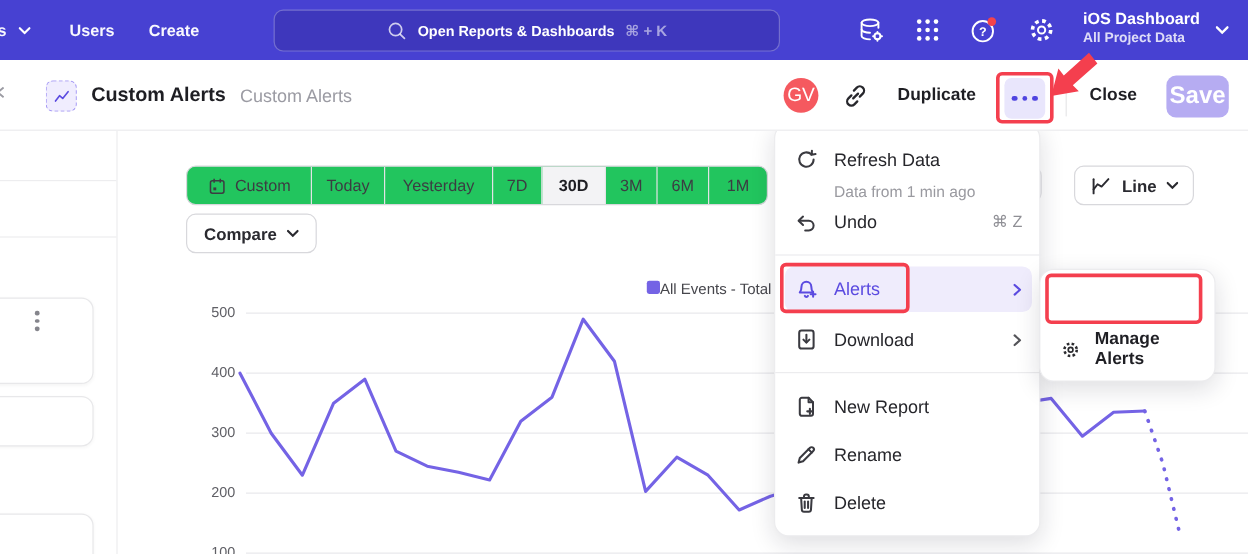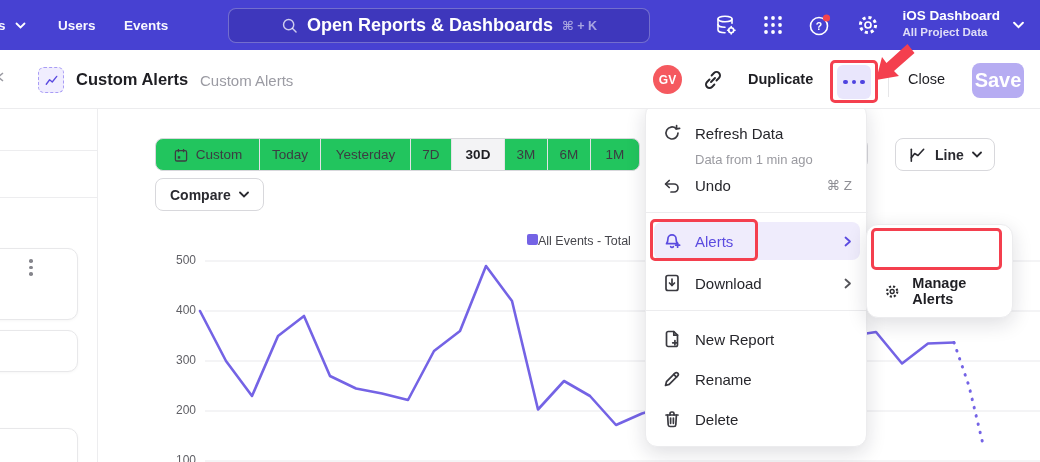--- a/index.html
+++ b/index.html
@@ -12,43 +12,43 @@
   
   #topnav{position:absolute;left:0;top:0;width:1040px;height:50px;background:var(--nav-bg,#4741d2);z-index:40;}
   .nav-item{position:absolute;top:0;height:50px;display:flex;align-items:center;color:rgba(255,255,255,.96);
             font-size:13.5px;font-weight:600;cursor:pointer;}
   #nav-trunc{left:-2px;gap:9px;}
   #nav-users{left:58px;}
   #nav-events{left:124px;}
   #nav-search{position:absolute;left:228px;top:8px;width:420px;height:33px;border-radius:8px;
               background:rgba(20,10,90,.18);border:1px solid rgba(255,255,255,.28);
               display:flex;align-items:center;justify-content:center;gap:9px;color:#fff;cursor:pointer;}
-  #nav-search .ph{font-size:18px;font-weight:600;}
+  #nav-search .ph{font-size:12px;font-weight:600;}
   #nav-search .sc{font-size:12.5px;color:rgba(255,255,255,.55);font-weight:600;}
   .nav-icon{position:absolute;top:13px;width:24px;height:24px;cursor:pointer;}
   #proj{position:absolute;right:40px;top:6px;text-align:left;color:#fff;cursor:pointer;}
   #proj .t{font-size:13.5px;font-weight:700;line-height:19px;text-align:right;}
   #proj .s{font-size:11.5px;font-weight:600;color:rgba(255,255,255,.82);line-height:15px;}
   #proj-chev{position:absolute;right:16px;top:21px;}
 
   
   #header{position:absolute;left:0;top:50px;width:1040px;height:58px;background:#fff;border-bottom:1px solid #ececee;z-index:30;}
   #report-icon{position:absolute;left:38px;top:17px;width:24px;height:24px;border-radius:6px;background:#f0edfe;
                border:1.5px dashed #a89cf5;display:flex;align-items:center;justify-content:center;}
   #page-title{position:absolute;left:76px;top:20px;font-size:16.5px;font-weight:700;color:#1e1e23;}
   #breadcrumb{position:absolute;left:200px;top:22px;font-size:15px;color:#9b9ba3;}
   #avatar{position:absolute;left:653px;top:15px;width:29px;height:29px;border-radius:50%;background:var(--avatar,#f5595f);
-          color:#fff;font-size:12px;font-weight:700;display:flex;align-items:center;justify-content:center;cursor:pointer;}
+          color:#fff;font-size:16px;font-weight:400;display:flex;align-items:center;justify-content:center;cursor:pointer;}
   #link-btn{position:absolute;left:701px;top:18px;width:24px;height:24px;cursor:pointer;}
   #duplicate-btn{position:absolute;left:748px;top:21px;font-size:14.5px;font-weight:600;color:#1e1e23;cursor:pointer;}
   #more-btn{position:absolute;left:837px;top:15px;width:34px;height:34px;border-radius:6px;background:#e9e6fc;
             display:flex;align-items:center;justify-content:center;gap:4px;cursor:pointer;}
   #more-btn i{width:4.5px;height:4.5px;border-radius:50%;background:#4f44e0;display:block;}
   #hdr-divider{position:absolute;left:888px;top:15px;width:1px;height:32px;background:#e6e6e8;}
-  #close-btn{position:absolute;left:908px;top:21px;font-size:14.5px;font-weight:400;color:#1e1e23;cursor:pointer;}
+  #close-btn{position:absolute;left:908px;top:21px;font-size:14.5px;font-weight:700;color:#1e1e23;cursor:pointer;}
   #save-btn{position:absolute;left:972px;top:13px;width:52px;height:35px;border-radius:8px;background:var(--save-bg,#b6acf2);
             color:#fff;font-size:20px;font-weight:600;border:none;display:flex;align-items:center;justify-content:center;}
   #hdr-sliver{position:absolute;left:-4px;top:22px;width:8px;height:10px;}
 
   
   #sidebar{position:absolute;left:0;top:108px;width:97px;height:354px;background:#fff;border-right:1px solid #ededef;}
   .side-line{position:absolute;left:0;width:97px;height:1px;background:#ededef;}
   .side-card{position:absolute;left:-22px;width:98px;background:#fff;border:1px solid #e8e8ea;border-radius:10px;
              box-shadow:0 1px 3px rgba(0,0,0,.04);cursor:pointer;}
   #side-kebab{position:absolute;left:50px;top:10px;display:flex;flex-direction:column;gap:3px;}
@@ -63,21 +63,21 @@
   .seg.sel{background:#f3f3f5;font-weight:700;color:#1e1e23;}
   #compare-btn{position:absolute;left:155px;top:178px;height:31px;padding:0 14px;display:flex;align-items:center;gap:8px;
                border:1px solid #d8d8dc;border-radius:8px;background:#fff;font-size:14px;font-weight:600;color:#2a2a30;cursor:pointer;z-index:3;}
   #hidden-dd{position:absolute;left:780px;top:138px;width:88px;height:31px;border:1px solid #d8d8dc;border-radius:8px;
              background:#fff;display:flex;align-items:center;justify-content:flex-end;padding-right:12px;box-sizing:border-box;cursor:pointer;z-index:2;}
   #line-btn{position:absolute;left:895px;top:138px;height:31px;padding:0 12px;display:flex;align-items:center;gap:8px;
             border:1px solid #d8d8dc;border-radius:8px;background:#fff;font-size:14px;font-weight:600;color:#2a2a30;cursor:pointer;z-index:3;}
 
   
   #chart-wrap{position:absolute;left:0;top:0;width:1040px;height:462px;z-index:1;}
-  #legend{position:absolute;left:527px;top:234px;display:flex;align-items:flex-start;gap:0;z-index:2;}
+  #legend{position:absolute;left:539px;top:234px;display:flex;align-items:flex-start;gap:0;z-index:2;}
   #legend .sw{width:11px;height:11px;border-radius:2px;background:var(--line,#7463e5);}
   #legend .lt{font-size:12.5px;color:#46464c;}
   .ytick{position:absolute;left:158px;width:38px;text-align:right;font-size:12px;color:#606066;z-index:2;}
 
   
   #menu{position:absolute;left:645px;top:103px;width:222px;height:344px;background:#fff;border:1px solid #ececee;
         border-radius:12px;box-shadow:0 6px 20px rgba(20,20,40,.14);z-index:10;box-sizing:border-box;}
   .mi{position:absolute;left:8px;width:206px;height:38px;display:flex;align-items:center;gap:13px;padding:0 8px;
       box-sizing:border-box;border-radius:8px;cursor:pointer;font-size:15px;font-weight:500;color:#26262b;}
   .mi .grow{flex:1;}
@@ -278,21 +278,21 @@
     <div class="nav-item" id="nav-trunc">
       <span>s</span>
       <svg width="11" height="7" viewBox="0 0 10 7" fill="none" stroke="#fff" stroke-width="1.8" stroke-linecap="round">
           <polyline points="1,1.5 5,5.5 9,1.5"></polyline>
         </svg>
     </div>
     <div class="nav-item" id="nav-users">
         <span>Users</span>
       </div>
     <div class="nav-item" id="nav-events">
-        <span>Events</span>
+        <span>Create</span>
       </div>
 
     <div id="nav-search">
       <svg width="17" height="17" viewBox="0 0 20 20" fill="none" stroke="rgba(255,255,255,.75)" stroke-width="1.7" stroke-linecap="round">
         <circle cx="9" cy="9" r="6"></circle>
           <line x1="13.6" y1="13.6" x2="17.7" y2="17.7"></line>
       </svg>
       <span class="ph">Open Reports &amp; Dashboards</span>
       <span class="sc">⌘ + K</span>
     </div>

